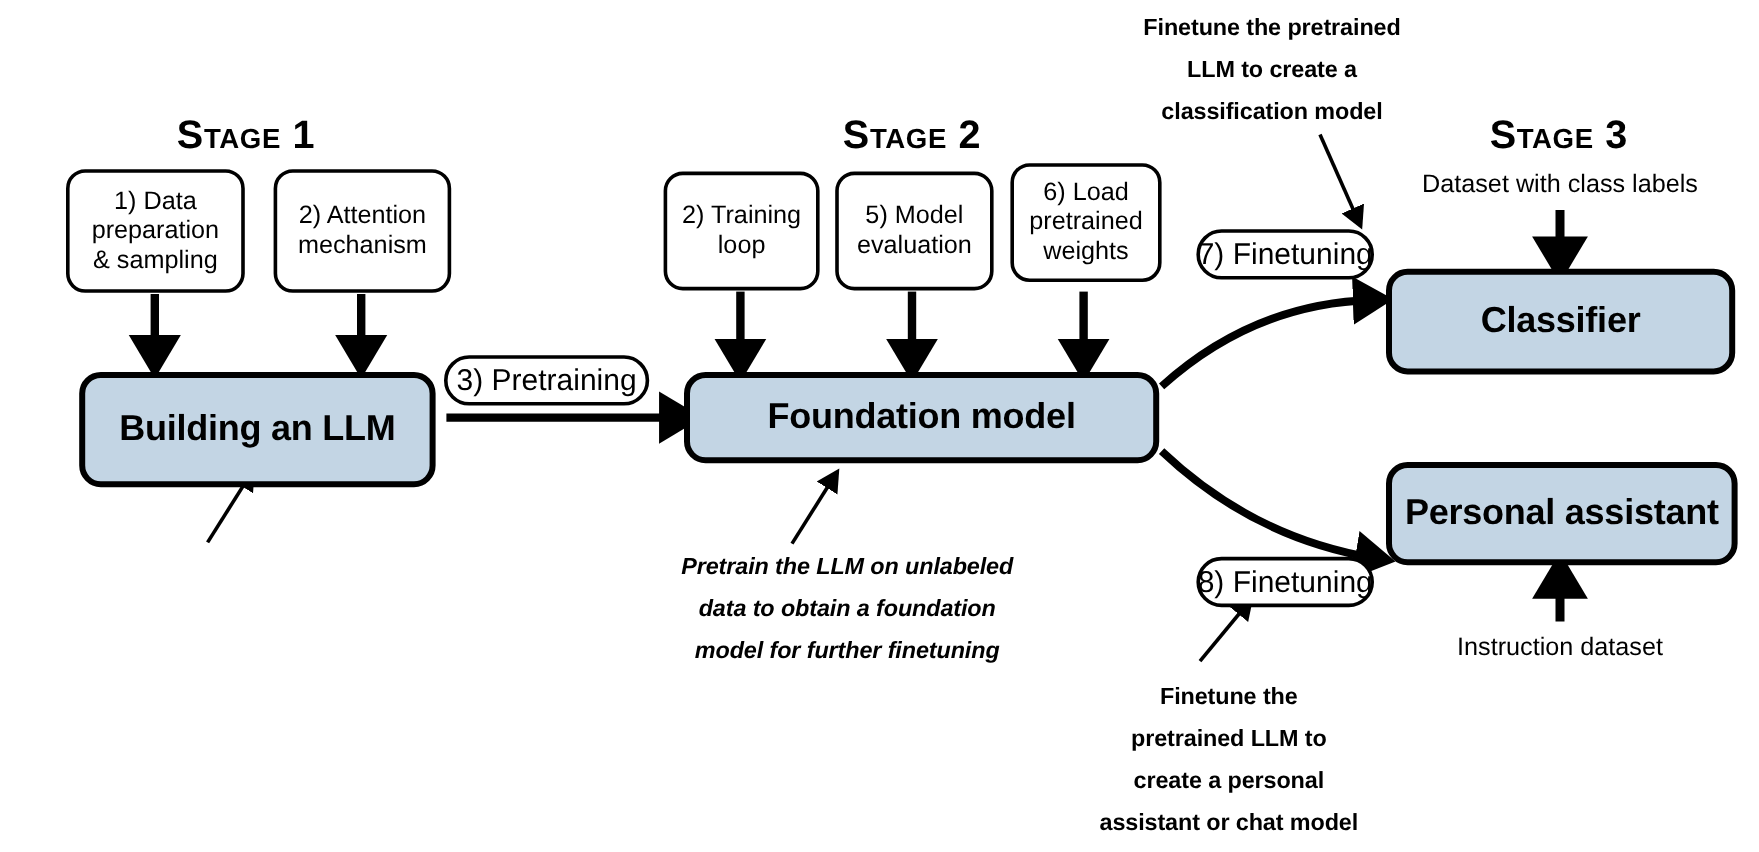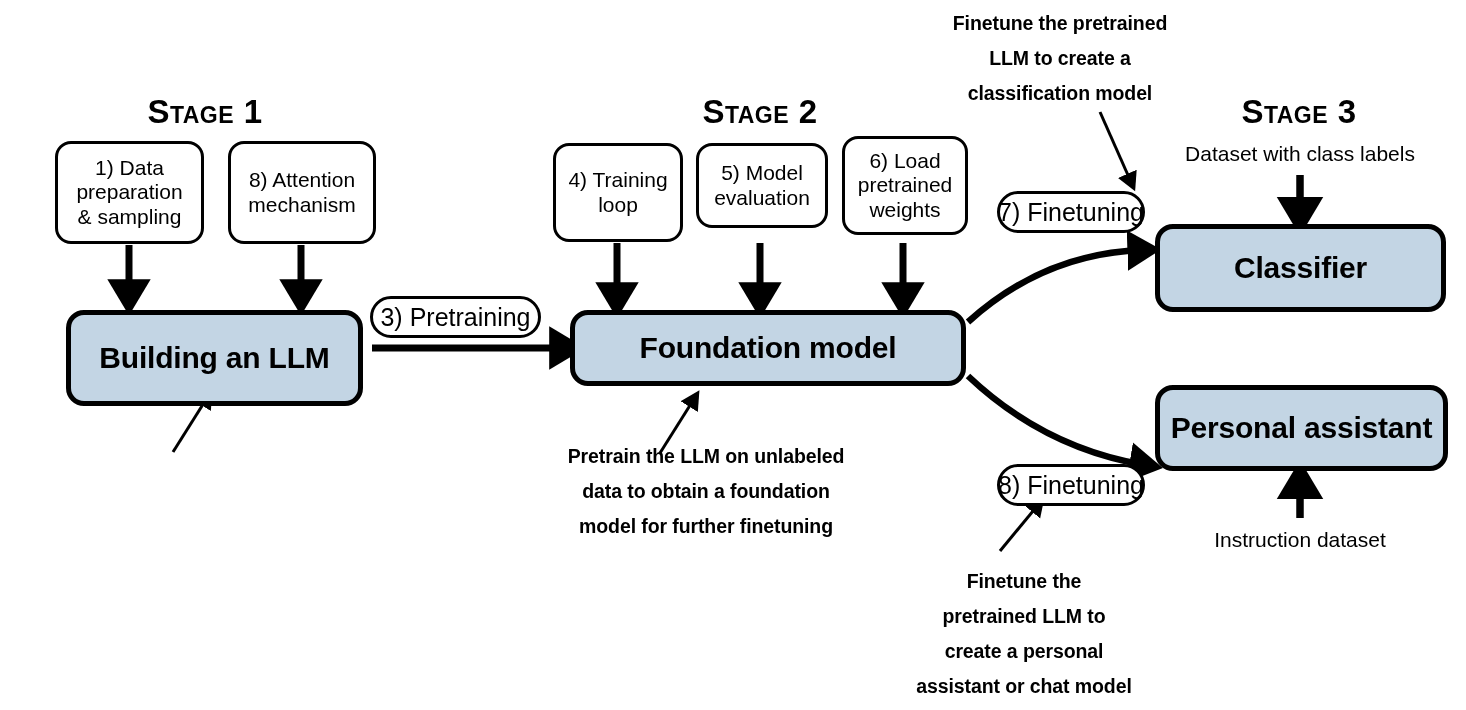--- a/index.html
+++ b/index.html
@@ -160,30 +160,30 @@
   <div class="stage-heading" style="left:760px; top:68px;">Stage 2</div>
   <div class="stage-heading" style="left:1299px; top:68px;">Stage 3</div>
 
   <div class="step-box" style="left:55px; top:141px; width:149px; height:103px;">
     <span style="white-space:pre-line;">1) Data
 preparation
 &amp; sampling</span>
   </div>
 
   <div class="step-box" style="left:228px; top:141px; width:148px; height:103px;">
-    <span style="white-space:pre-line;">8) Attention
+    <span style="white-space:pre-line;">2) Attention
 mechanism</span>
   </div>
 
   <div class="step-box" style="left:553px; top:143px; width:130px; height:99px;">
-    <span style="white-space:pre-line;">4) Training
+    <span style="white-space:pre-line;">2) Training
 loop</span>
   </div>
 
-  <div class="step-box" style="left:696px; top:143px; width:132px; height:85px;">
+  <div class="step-box" style="left:696px; top:143px; width:132px; height:99px;">
     <span style="white-space:pre-line;">5) Model
 evaluation</span>
   </div>
 
   <div class="step-box" style="left:842px; top:136px; width:126px; height:99px;">
     <span style="white-space:pre-line;">6) Load
 pretrained
 weights</span>
   </div>
 
@@ -209,21 +209,21 @@
 
   <div class="main-box" style="left:1155px; top:224px; width:291px; height:88px; background:#c3d5e4;">
     <span>Classifier</span>
   </div>
 
   <div class="main-box" style="left:1155px; top:385px; width:293px; height:86px; background:#c3d5e4;">
     <span>Personal assistant</span>
   </div>
 
 
-  <div class="caption" style="left:706px; top:439px; width:380px;">Pretrain the LLM on unlabeled
+  <div class="caption" style="left:706px; top:455px; width:380px;font-style:italic;">Pretrain the LLM on unlabeled
 data to obtain a foundation
 model for further finetuning</div>
 
   <div class="caption" style="left:1060px; top:6px; width:300px;">Finetune the pretrained
 LLM to create a
 classification model</div>
 
   <div class="caption" style="left:1024px; top:564px; width:330px;">Finetune the
 pretrained LLM to
 create a personal

